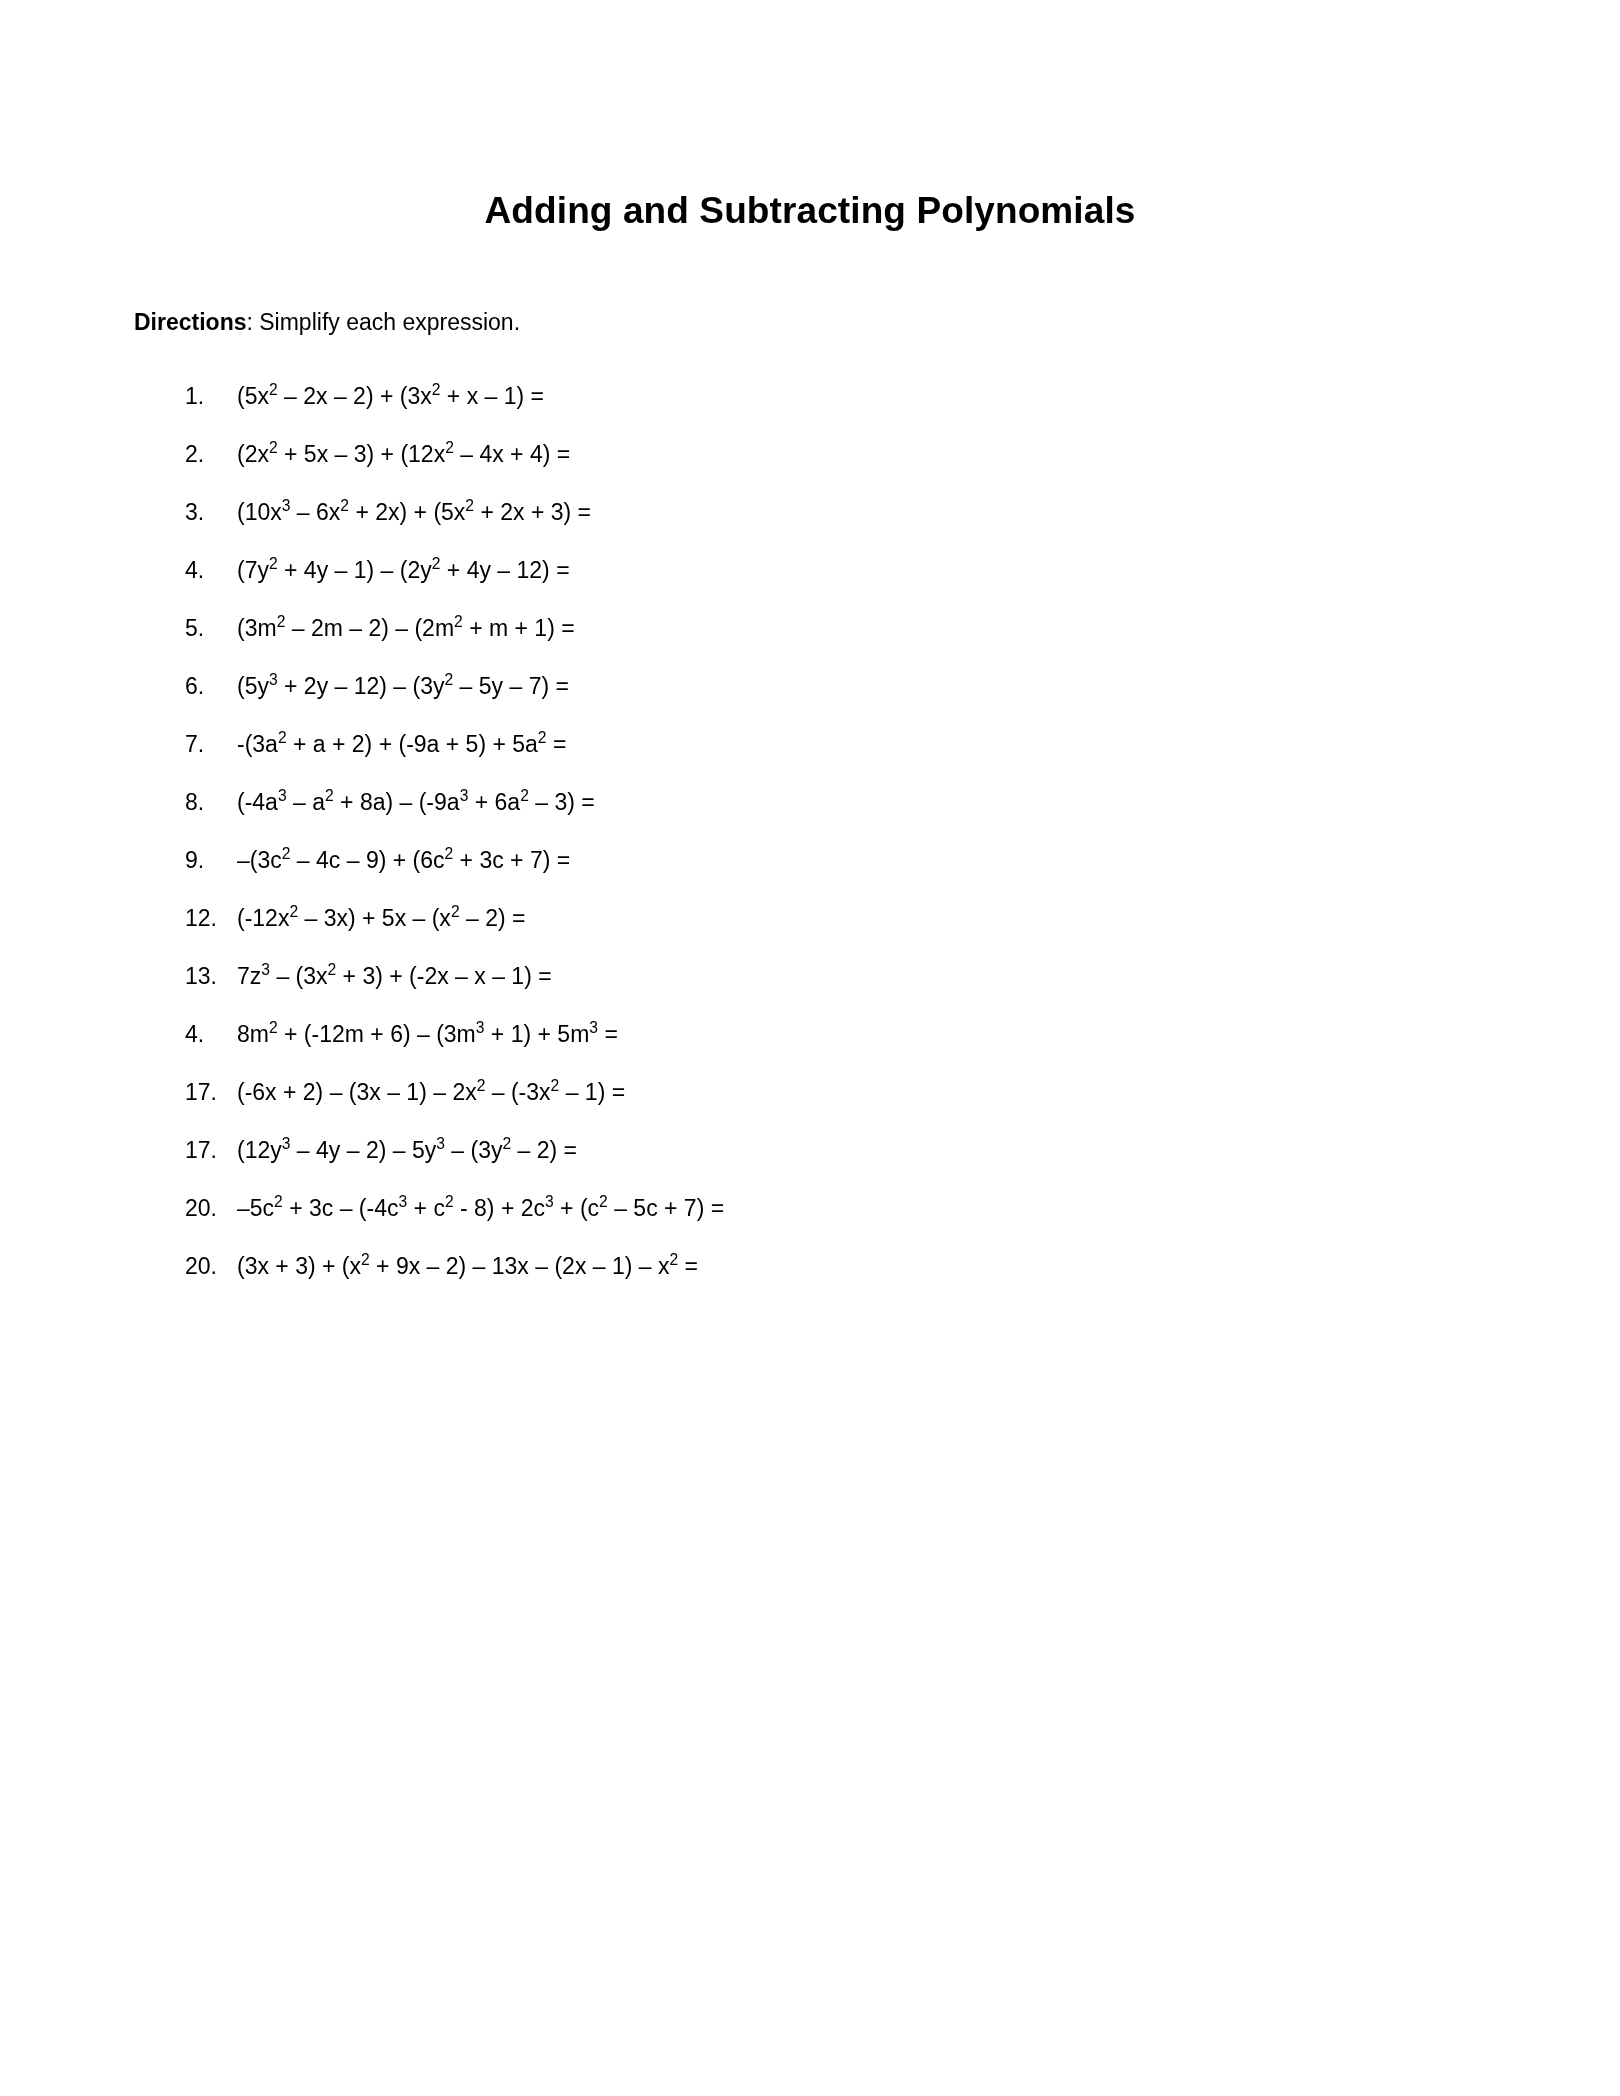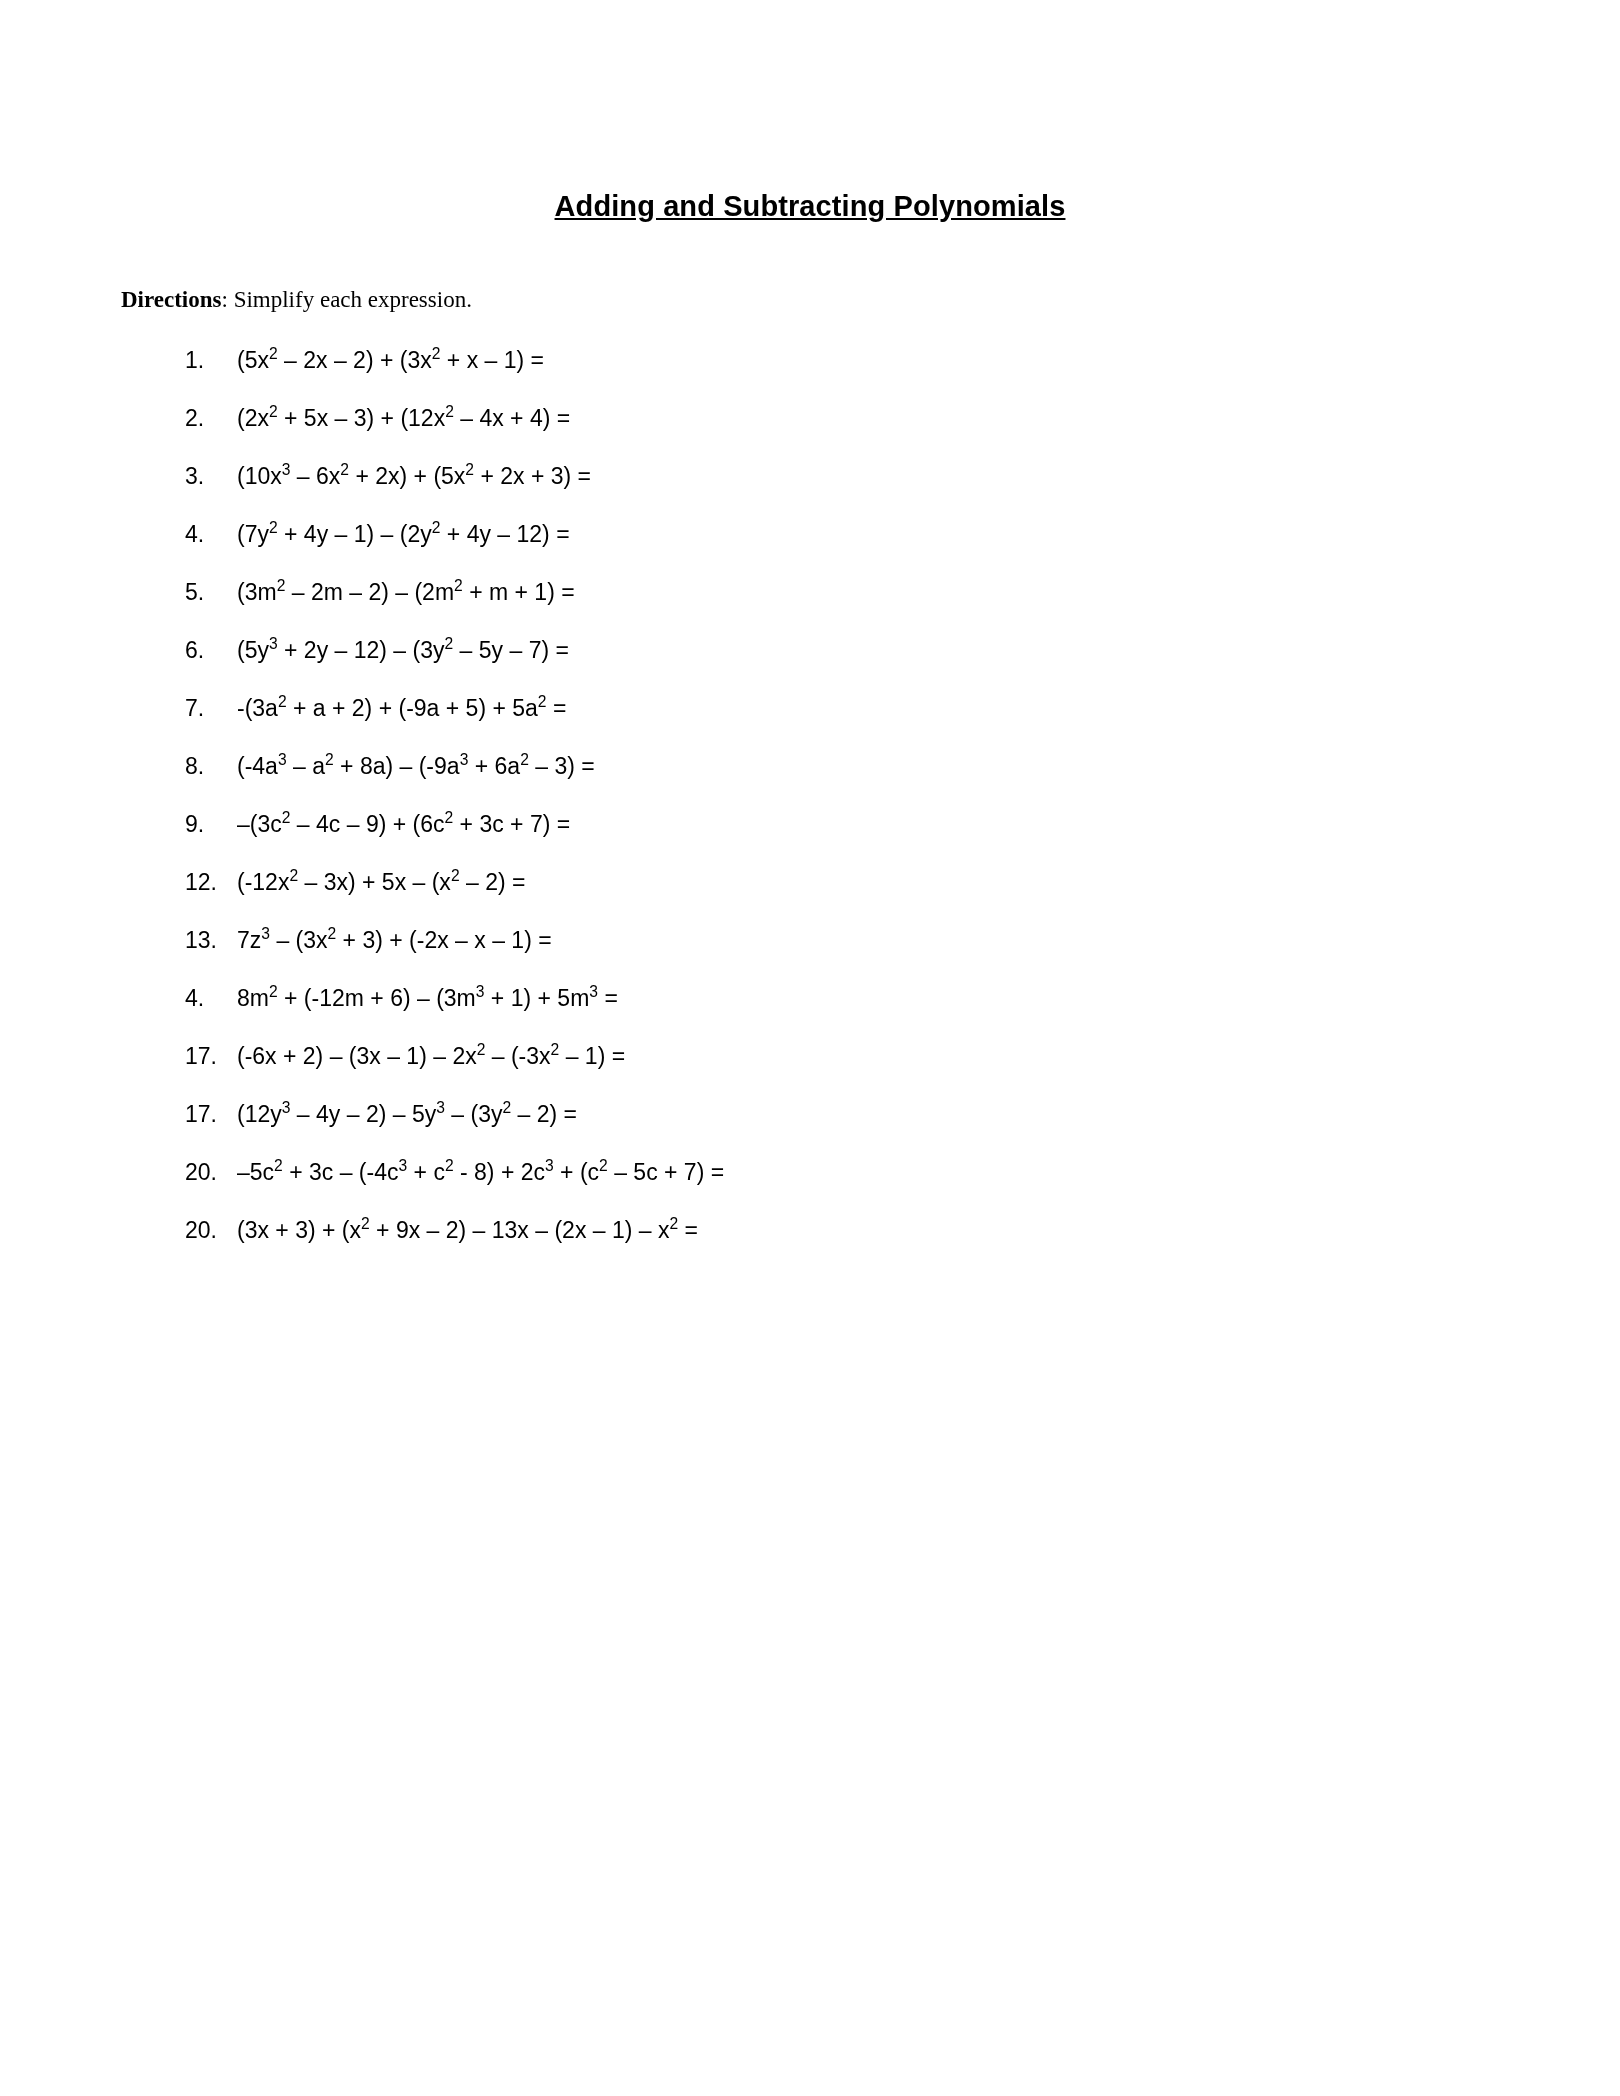--- a/index.html
+++ b/index.html
@@ -17,33 +17,31 @@
   }
   .page {
     width: 1620px;
     height: 2096px;
     box-sizing: border-box;
     padding: 0;
     position: relative;
   }
   .doc-title {
     text-align: center;
-    font-size: 29px;
+    font-size: 37px;
     font-weight: bold;
     margin: 0;
     padding-top: 190px;
     letter-spacing: 0.1px;
-    text-decoration: underline;
   }
   .directions {
     font-size: 23px;
-    margin: 4px;
+    margin: 17px;
     padding-top: 60px;
     padding-left: 117px;
-    font-family: Liberation Serif, serif;
   }
   .directions .dir-label {
     font-weight: bold;
   }
   .problem-list {
     margin: 0;
     padding: 0;
     list-style: none;
     padding-top: 32px;
   }

